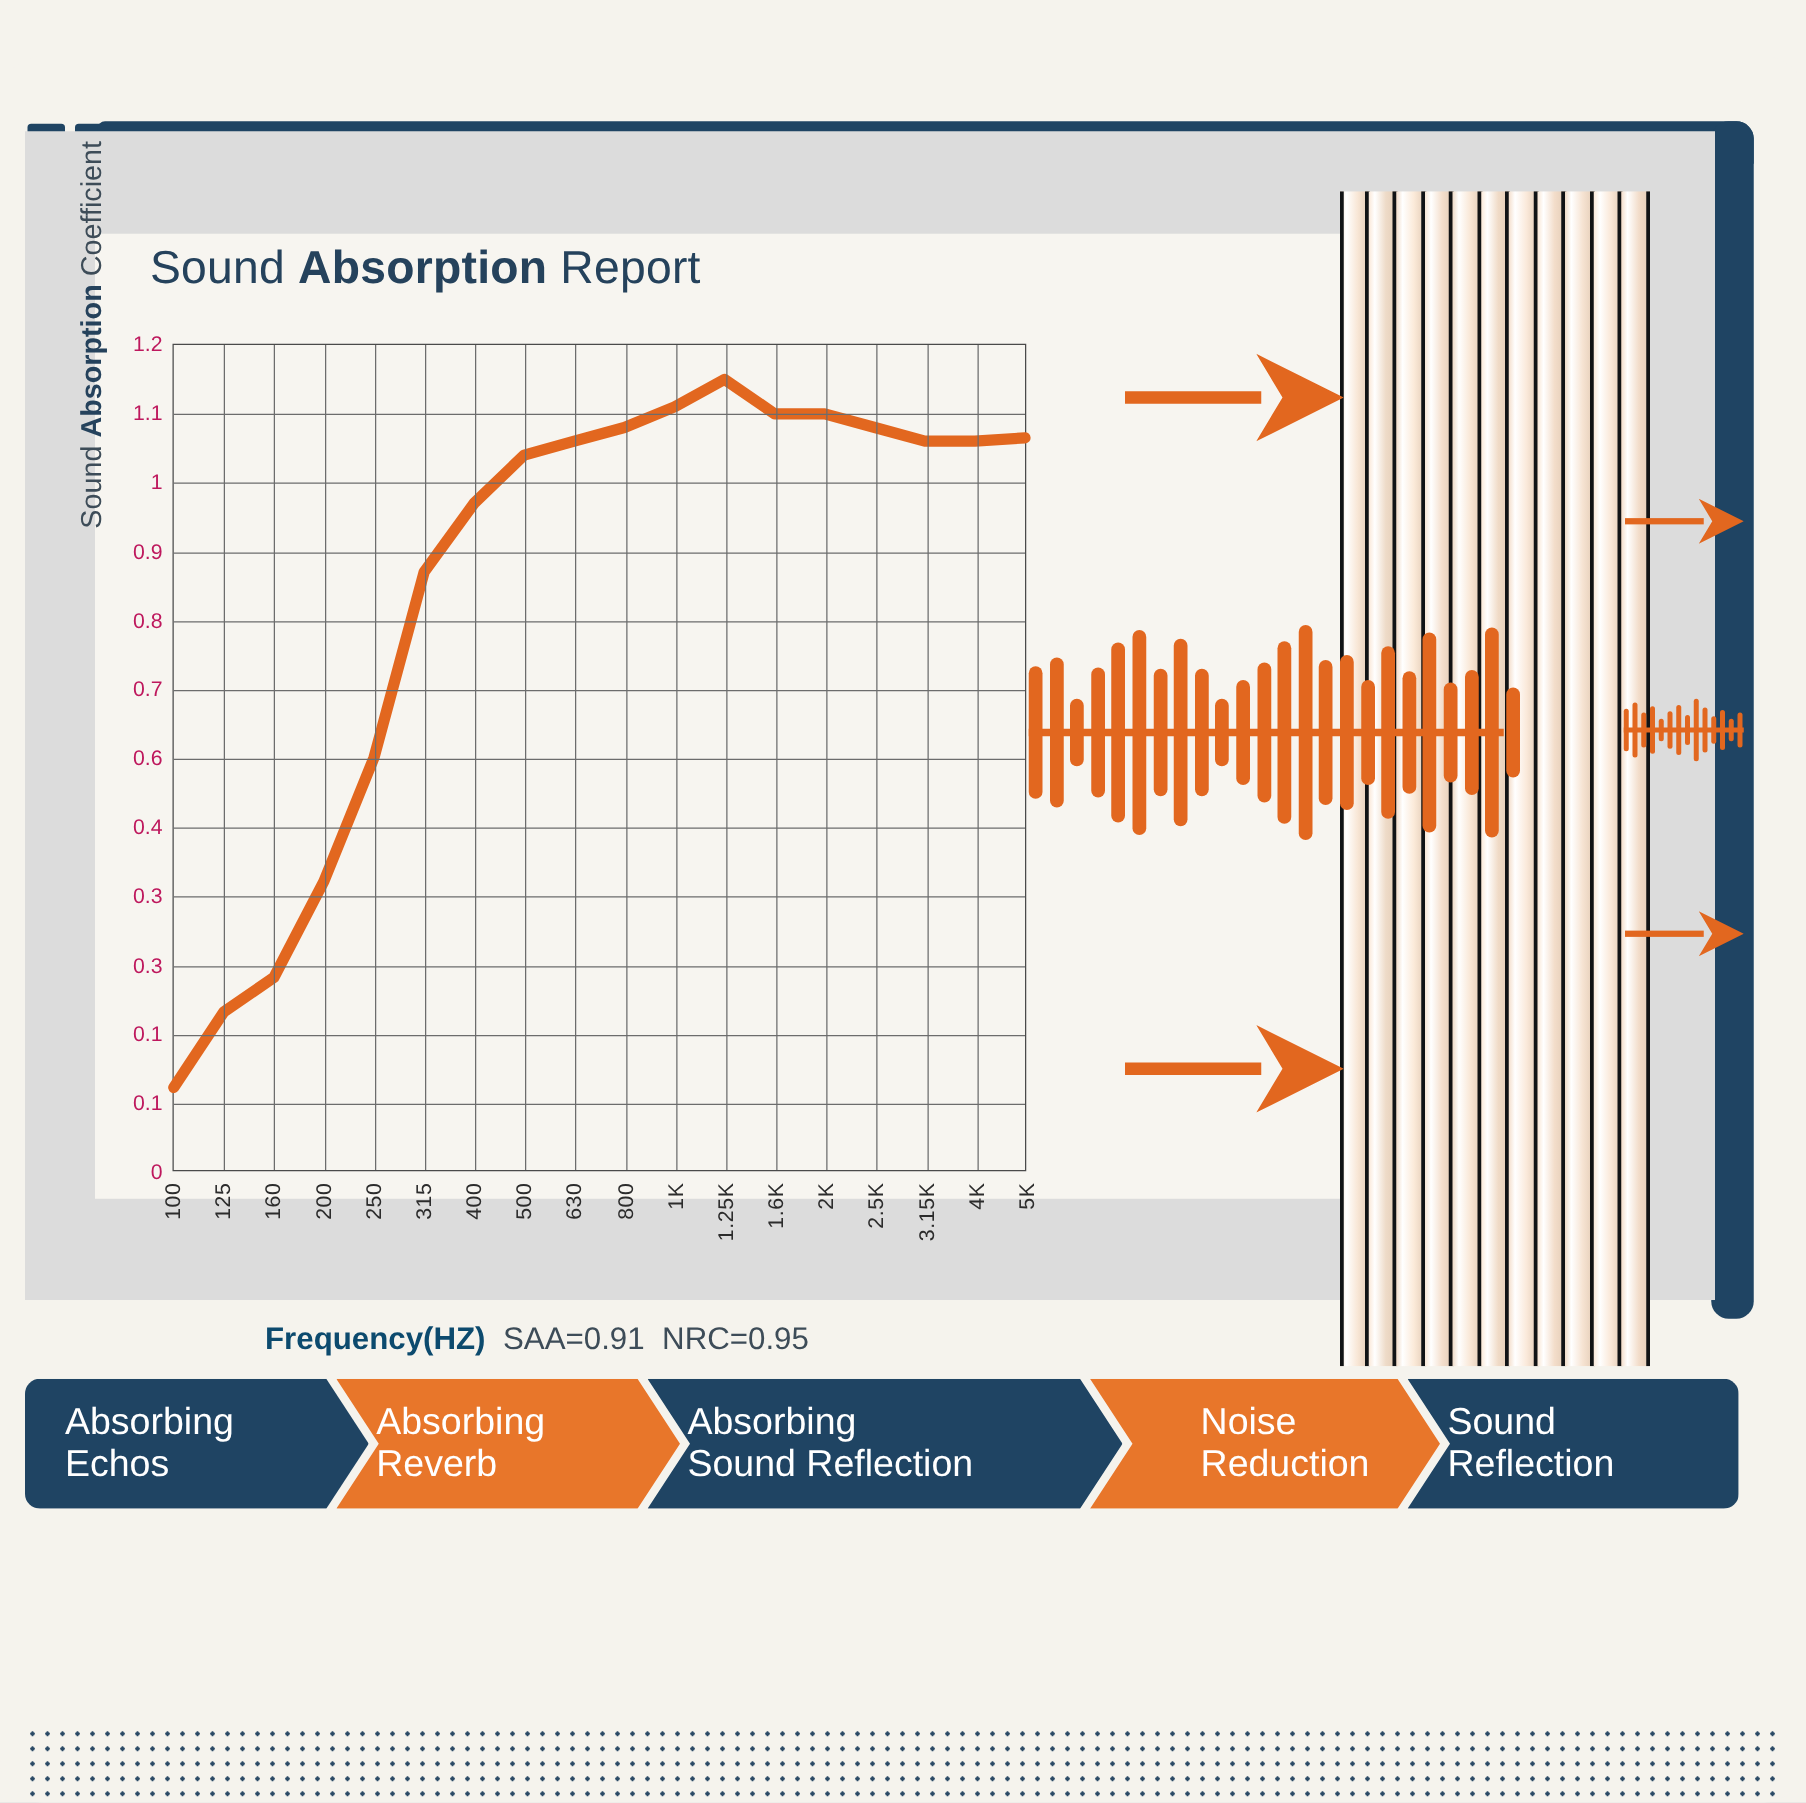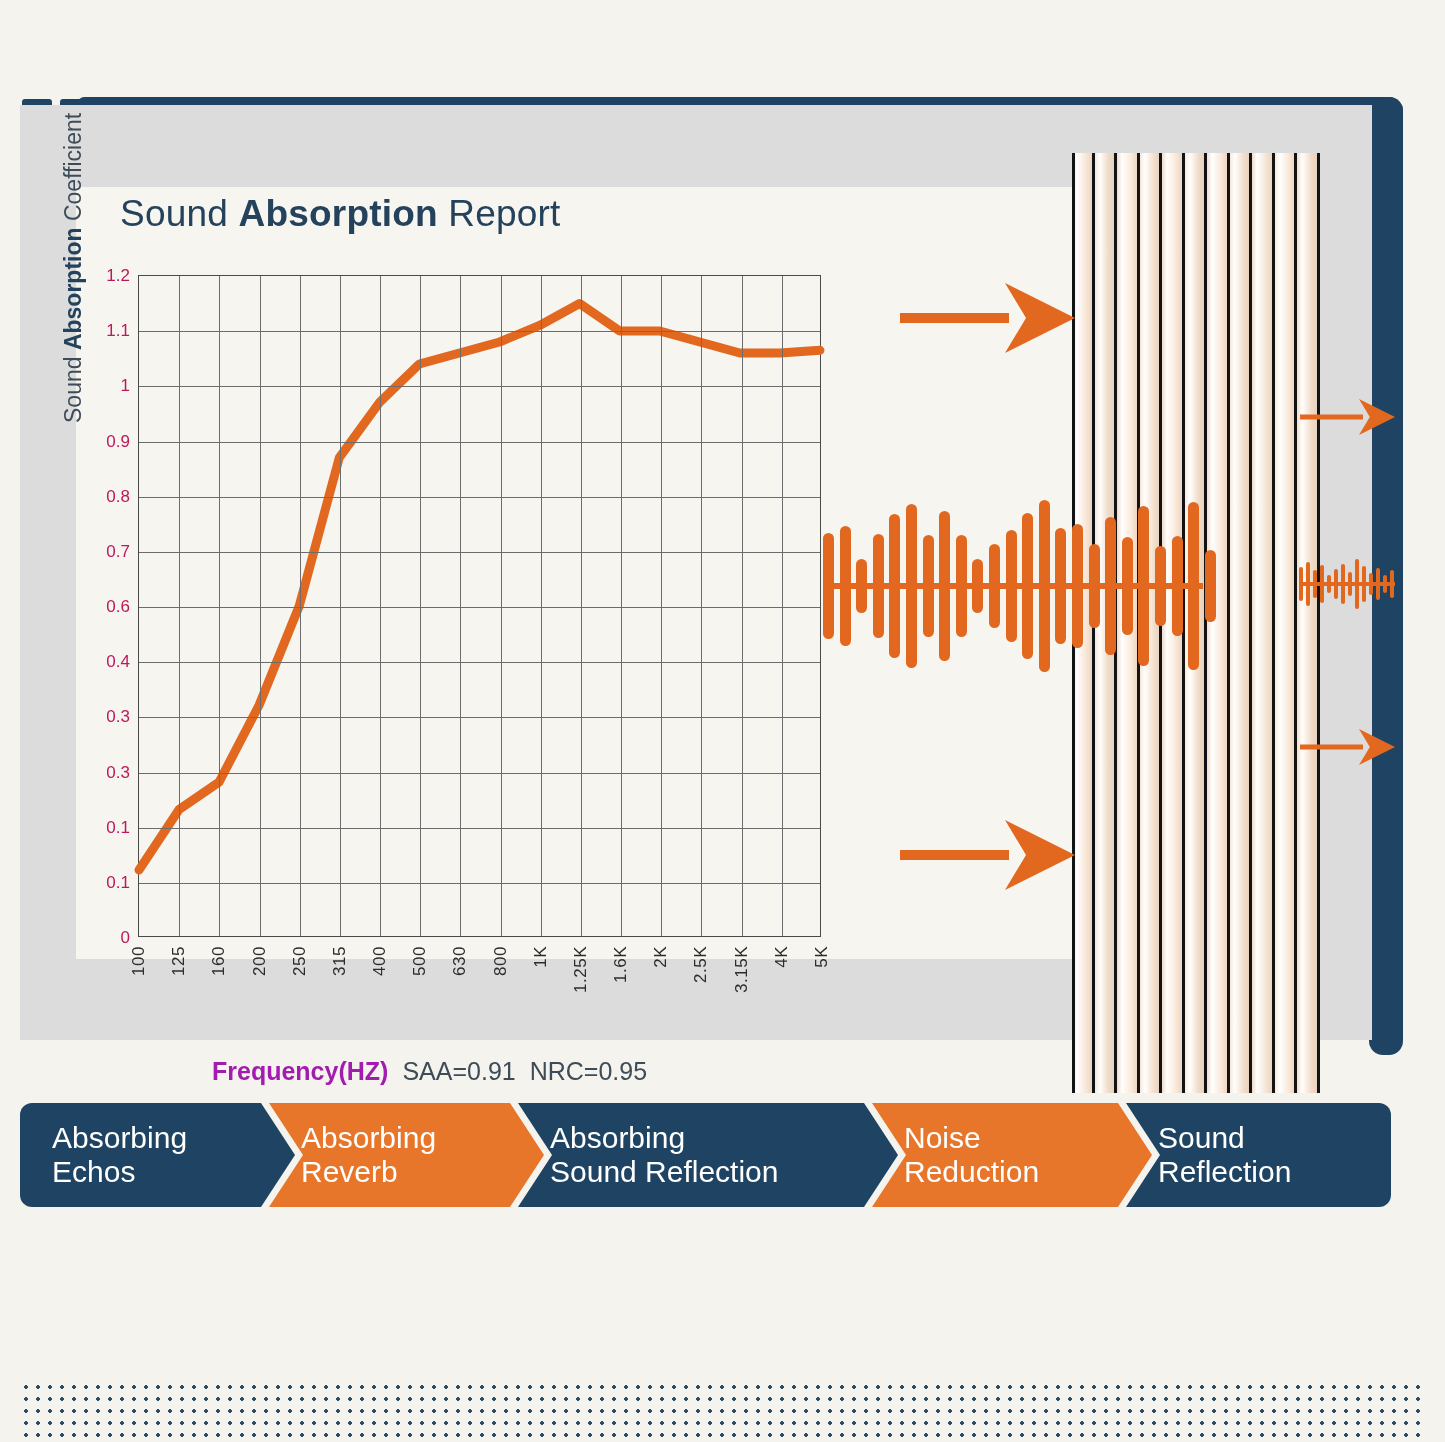--- a/index.html
+++ b/index.html
@@ -62,21 +62,21 @@
   .xtick{
     position:absolute;top:100%;margin-top:10px;
     font-size:17px;color:#2c2c2c;white-space:nowrap;
     writing-mode:vertical-rl;transform:rotate(180deg) translateX(50%);
     transform-origin:center;letter-spacing:.5px;
   }
   .xtick-holder{position:absolute;top:100%;width:0;}
   .footer-line{
     position:absolute;left:192px;top:952px;font-size:25px;color:#3d4c58;white-space:nowrap;
   }
-  .footer-line b{font-weight:700;color:#a21caf;}
+  .footer-line b{font-weight:700;color:#0c4a6e;}
   .footer-line span.sep{display:inline-block;width:14px;}
 
   
   .slatwrap{
     position:absolute;left:1052px;top:48px;width:248px;height:940px;overflow:hidden;
   }
   .slat{position:absolute;top:0;bottom:0;}
   .shadowline{position:absolute;top:0;bottom:0;width:4px;background:#111315;}
 
   
@@ -364,21 +364,21 @@
           <div>Absorbing</div>
           <div>Reverb</div>
         </div>
       </div>
       <div class="chev navy mid" style="width: 380px; z-index: 8;">
         <div>
           <div>Absorbing</div>
           <div>Sound Reflection</div>
         </div>
       </div>
-      <div class="chev orange mid" style="width: 280px; z-index: 7;">
+      <div class="chev orange mid" style="width: 280px; z-index: 7; justify-content: center;">
         <div>
           <div>Noise</div>
           <div>Reduction</div>
         </div>
       </div>
       <div class="chev navy last" style="width: 265px; z-index: 6;">
         <div>
           <div>Sound</div>
           <div>Reflection</div>
         </div>

